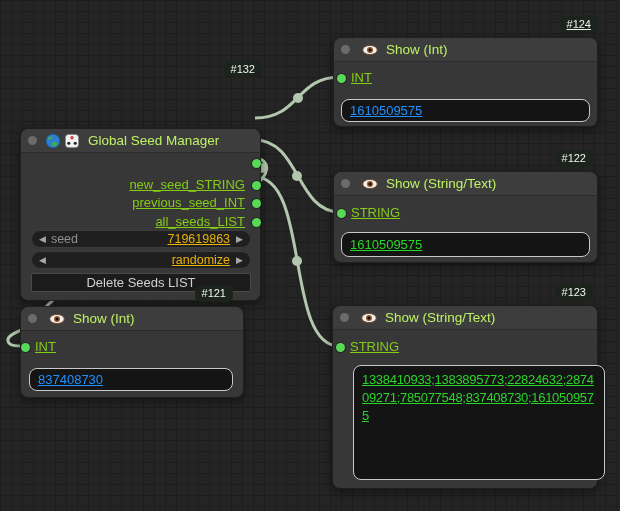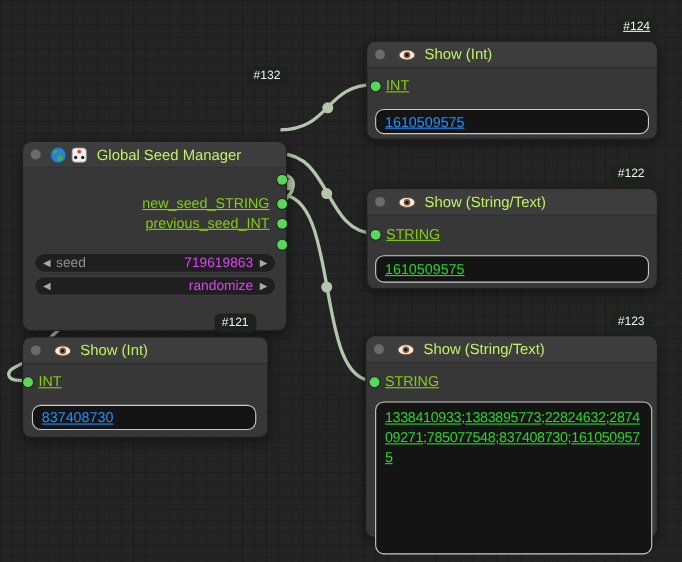--- a/index.html
+++ b/index.html
@@ -35,21 +35,21 @@
   }
   .field.multiline{white-space:pre-line;line-height:18px;padding:5px 6px 0 8px;letter-spacing:-0.3px;word-break:break-all;}
   .int-val{color:#2090ff;}
   .str-val{color:#2ad52a;}
   .pill{
     position:absolute;height:18px;background:#1f1f1f;border:1px solid #3c3c3c;border-radius:10px;
     display:flex;align-items:center;padding:0 7px;font-size:12.5px;color:#d0d0d0;
   }
   .pill .arrow{color:#a8a8a8;font-size:9px;flex:0 0 auto;line-height:18px;}
   .pill .wname{color:#8f8f8f;margin-left:5px;white-space:nowrap;}
-  .pill .wval{margin-left:auto;margin-right:6px;color:#d946ef;white-space:nowrap;}
+  .pill .wval{margin-left:auto;margin-right:6px;color:#eab308;white-space:nowrap;text-decoration:underline;}
   .node-button{
     position:absolute;background:#1b1b1b;border:1px solid #4a4a4a;border-radius:2px;
     color:#d0d0d0;font-size:13px;text-align:center;line-height:18px;
   }
   .badge{
     position:absolute;z-index:3;background:#1c231c;color:#eef4ee;font-size:11px;
     padding:2px 7px;border-radius:5px;line-height:13px;
   }
 </style>
 </head>
@@ -99,34 +99,36 @@
       </span>
       <span class="node-title">Global Seed Manager</span>
     </div>
 
     <span class="port" style="left:231px;top:30px;"></span>
     <span class="port" style="left:231px;top:52px;"></span>
     <span class="port" style="left:231px;top:70px;"></span>
     <span class="port" style="left:231px;top:89px;"></span>
     <span class="port-label out-label" style="right:15px;top:48px;">new_seed_STRING</span>
     <span class="port-label out-label" style="right:15px;top:66px;">previous_seed_INT</span>
+    <span class="port-label out-label" style="right:15px;top:85px;">all_seeds_LIST</span>
 
     <div class="pill" style="left:10px;top:101px;width:220px;">
       <span class="arrow">◀</span>
       <span class="wname">seed</span>
       <span class="wval">719619863</span>
       <span class="arrow">▶</span>
     </div>
 
     <div class="pill" style="left:10px;top:122px;width:220px;">
       <span class="arrow">◀</span>
       <span class="wval">randomize</span>
       <span class="arrow">▶</span>
     </div>
 
+    <div class="node-button" style="left:10px;top:144px;width:220px;height:19px;">Delete Seeds LIST</div>
   </div>
 
   <div class="node" style="left:333px;top:37px;width:265px;height:90px;">
     <div class="node-header">
       <span class="collapse-dot"></span>
       <span class="hdr-icon" style="margin-left:12px;">
         <svg width="16" height="12" viewBox="0 0 16 12">
             <ellipse cx="8" cy="6" rx="7.3" ry="4.6" fill="#f5ede6" stroke="#6b4a33" stroke-width="1"></ellipse>
             <circle cx="8" cy="6" r="3" fill="#8a5a33"></circle>
             <circle cx="8" cy="6" r="1.5" fill="#1c0e06"></circle>
@@ -180,18 +182,18 @@
         <svg width="16" height="12" viewBox="0 0 16 12">
             <ellipse cx="8" cy="6" rx="7.3" ry="4.6" fill="#f5ede6" stroke="#6b4a33" stroke-width="1"></ellipse>
             <circle cx="8" cy="6" r="3" fill="#8a5a33"></circle>
             <circle cx="8" cy="6" r="1.5" fill="#1c0e06"></circle>
           </svg>
       </span>
       <span class="node-title">Show (String/Text)</span>
     </div>
     <span class="port" style="left:3px;top:37px;"></span>
     <span class="port-label" style="left:17px;top:33px;">STRING</span>
-    <div class="field str-val multiline" style="left:8px;top:59px;width:252px;height:139px;">1338410933;1383895773;22824632;2874
+    <div class="field str-val multiline" style="left:20px;top:59px;width:252px;height:115px;">1338410933;1383895773;22824632;2874
 09271;785077548;837408730;161050957
 5</div>
   </div>
 
 </div>
 
 </body></html>

